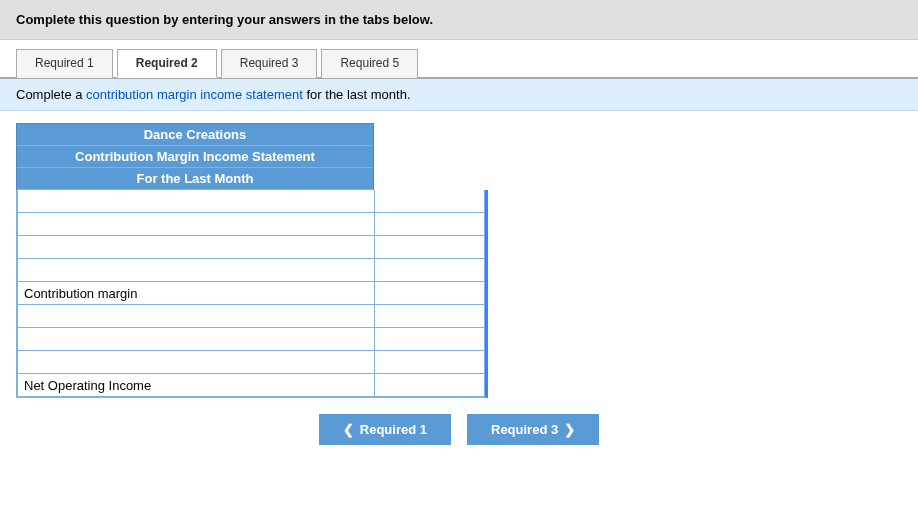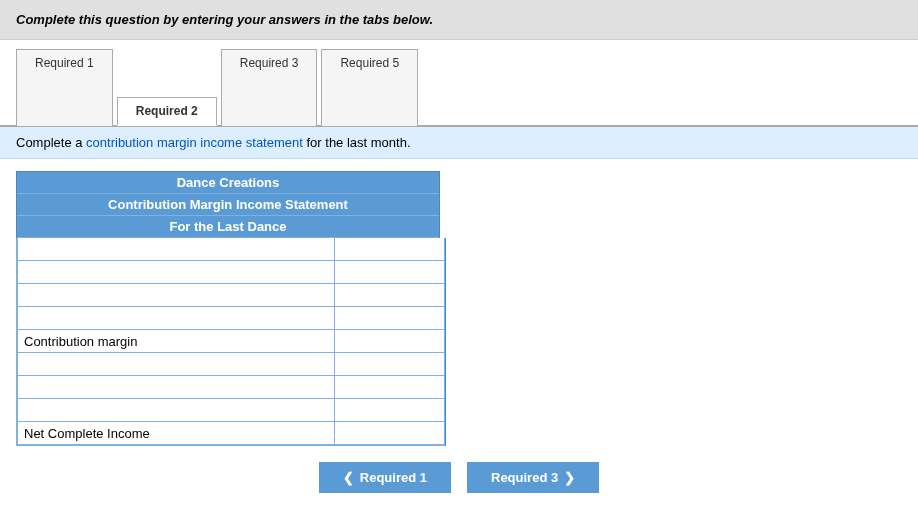--- a/index.html
+++ b/index.html
@@ -10,21 +10,20 @@
       width: 918px;
       min-height: 507px;
     }
 
     .instruction-bar {
       background: #e0e0e0;
       padding: 12px 16px;
       font-weight: bold;
       font-size: 13px;
       border-bottom: 1px solid #ccc;
-      font-style: italic;
     }
 
     .tabs-container {
       display: flex;
       border-bottom: 2px solid #aaa;
       padding: 8px 16px 0 16px;
       background: #fff;
     }
 
     .tab {
@@ -38,21 +37,20 @@
       color: #333;
       position: relative;
       top: 1px;
     }
 
     .tab.active {
       background: #fff;
       border-bottom: 2px solid #fff;
       font-weight: bold;
       z-index: 1;
-      margin-top: 48px;
     }
 
     .description-bar {
       background: #ddeeff;
       padding: 8px 16px;
       font-size: 13px;
       color: #000;
       border-bottom: 1px solid #c0d8f0;
     }
 
@@ -188,28 +186,28 @@
 </div>
 
 <div class="description-bar">
   Complete a <span style="color:#0055cc;">contribution margin income statement</span> for the last month.
 </div>
 
 <div class="content-area">
   <div class="statement-wrapper">
 
     
-    <div class="header-block" style="width:424px;">
+    <div class="header-block" style="width:358px;">
       <div style="font-weight:bold;">Dance Creations</div>
       <div style="font-weight:bold;">Contribution Margin Income Statement</div>
-      <div style="font-weight:bold;">For the Last Dance</div>
+      <div style="font-weight:bold;">For the Last Month</div>
     </div>
 
     
-    <div style="width:430px; border-left:1px solid #7fb2e0; border-right:1px solid #3b82f6; border-bottom:1px solid #7fb2e0;">
+    <div style="width:472px; border-left:1px solid #7fb2e0; border-right:3px solid #3b82f6; border-bottom:1px solid #7fb2e0;">
 
       <div class="input-row" style="border-bottom:1px solid #7fb2e0;">
         <div class="row-label-input" style="border-right:1px solid #7fb2e0;">
           <input type="text" style="">
         </div>
         <div class="row-value-input">
           <input type="text" style="">
         </div>
       </div>
 
@@ -271,21 +269,21 @@
         <div class="row-label-input" style="border-right:1px solid #7fb2e0; padding-left:8px;">
           <input type="text" style="">
         </div>
         <div class="row-value-input">
           <input type="text" style="">
         </div>
       </div>
 
       <div class="fixed-label-row">
         <div class="label-cell">
-          <span>Net Complete Income</span>
+          <span>Net Operating Income</span>
         </div>
         <div class="value-cell">
           <input type="text" style="">
         </div>
       </div>
 
     </div>
     
 
   </div>

